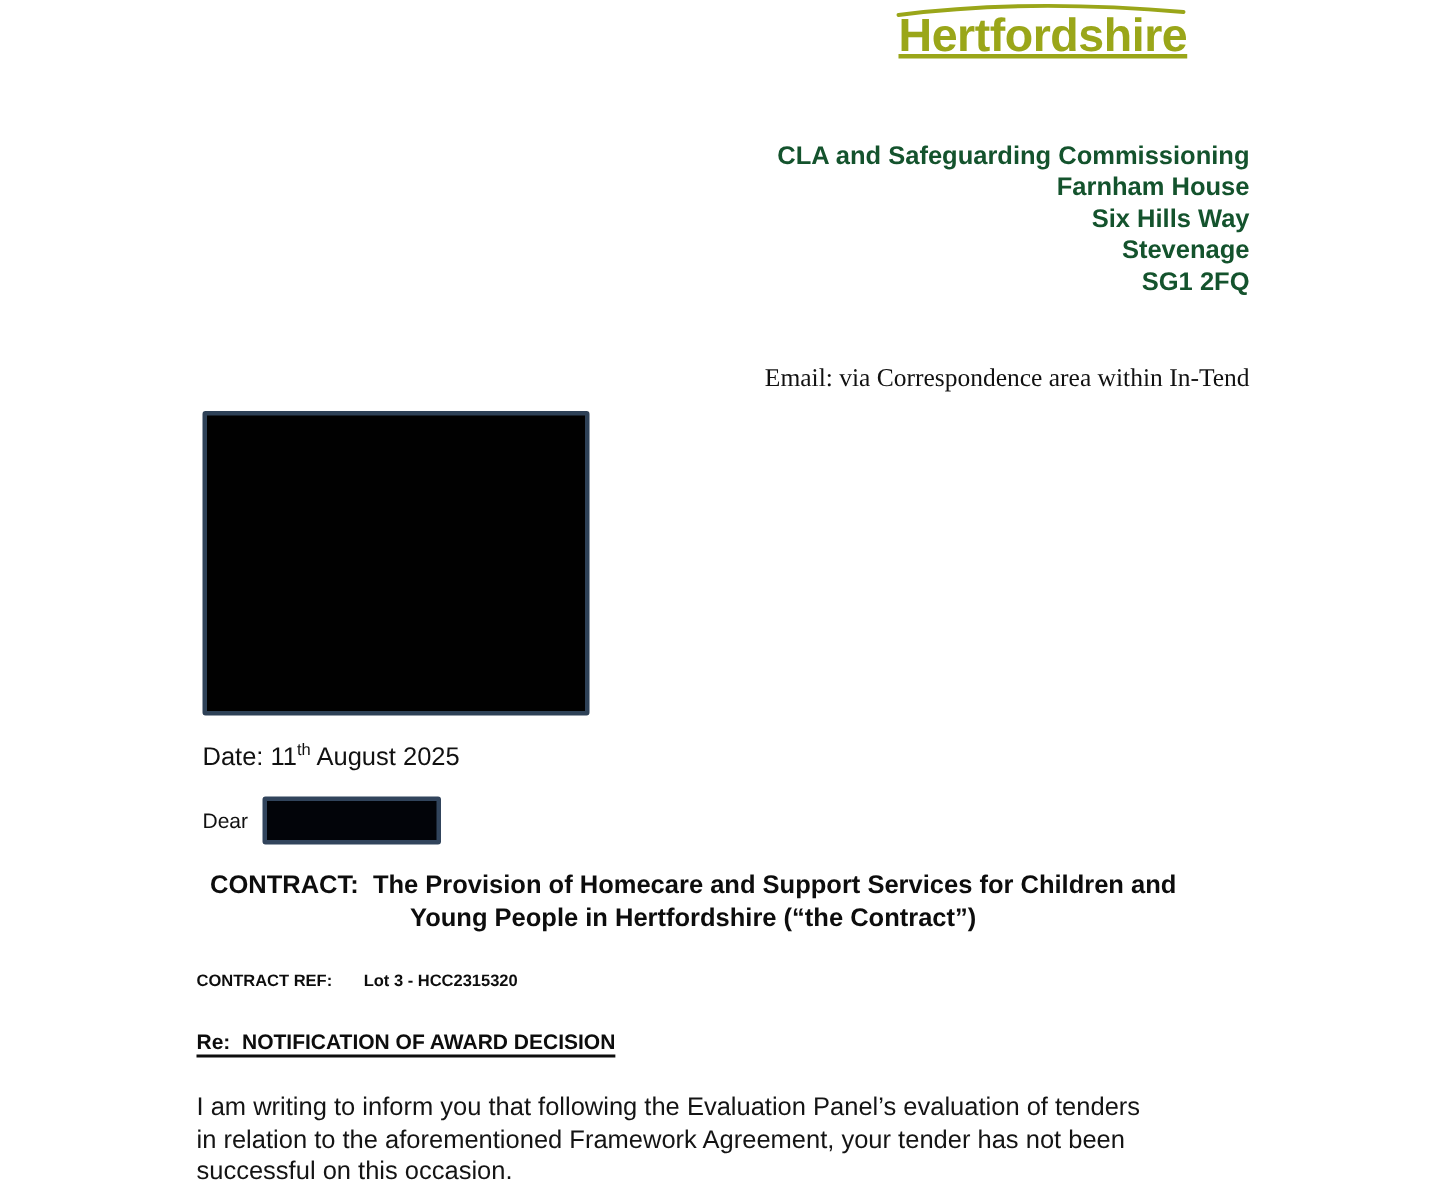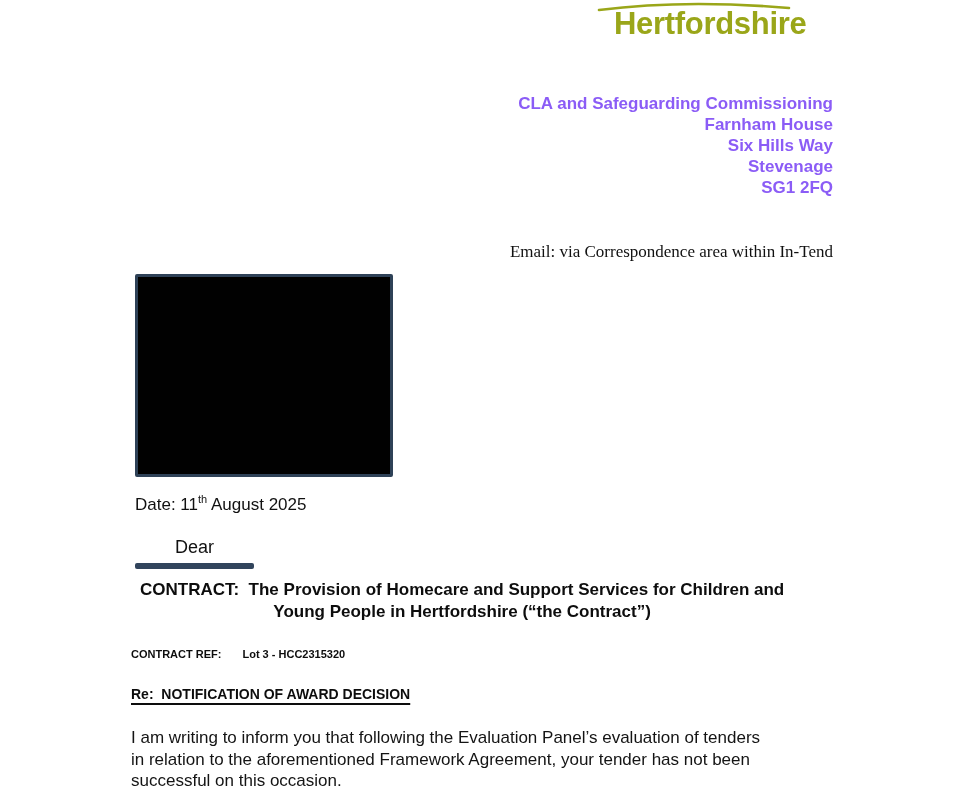--- a/index.html
+++ b/index.html
@@ -10,30 +10,30 @@
     font-family: "Liberation Sans", sans-serif;
     color: #111111;
     overflow: hidden;
   }
   .pre { white-space: pre-wrap; }
 
   
   .logo { position: absolute; left: 596px; top: 0; width: 200px; }
   .logo-arc { position: absolute; left: 0; top: 0; }
   .logo-text {
-    position: absolute; left: 18px; top: 8px;
+    position: absolute; left: 3px; top: 8px;
     font-size: 31px; line-height: 32px; font-weight: bold;
-    letter-spacing: -0.3px; color: #9aa619;
+    letter-spacing: -0.3px; color: #9aa619; text-decoration: underline;
   }
 
   
   .address {
     position: absolute; top: 93px; right: 128px;
     text-align: right; font-weight: bold;
-    font-size: 17px; line-height: 21px; color: #8b5cf6;
+    font-size: 17px; line-height: 21px; color: #14532d;
   }
 
   .email-line {
     position: absolute; top: 241px; right: 128px;
     font-size: 17px; line-height: 21px; font-family: Liberation Serif, serif;
   }
 
   
   .redact-a {
     position: absolute; left: 135px; top: 274px;
@@ -49,21 +49,21 @@
 
   .date-line {
     position: absolute; left: 135px; top: 494px;
     font-size: 17px; line-height: 21px; text-align: right;
   }
   .date-line sup { font-size: 11px; line-height: 0; }
 
   .dear-row {
     position: absolute; left: 135px; top: 531px;
     display: flex; align-items: center;
-    font-size: 18px; line-height: 32px; height: 32px; flex-direction: column;
+    font-size: 14px; line-height: 32px; height: 32px;
   }
   .dear-row .gap { width: 10px; }
 
   .contract-title {
     position: absolute; left: 140px; top: 579px;
     font-weight: bold; font-size: 17px; line-height: 21.5px;
     color: #0d0d0d;
     text-align: center;
   }
 

